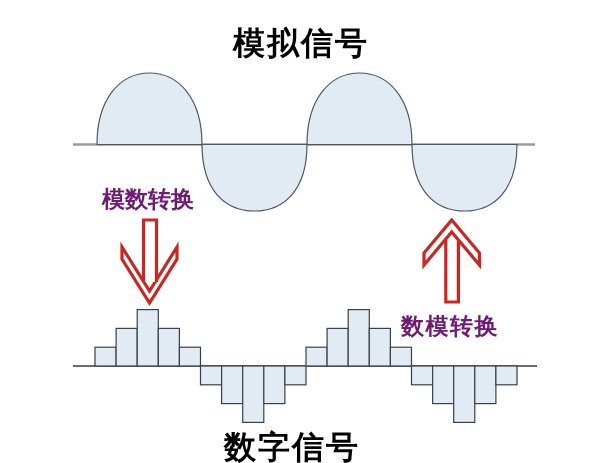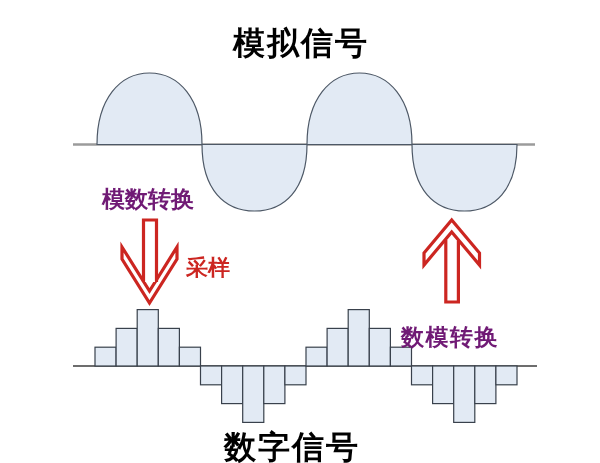--- a/index.html
+++ b/index.html
@@ -10,21 +10,21 @@
   .title{
     position:absolute;left:0;right:0;text-align:center;
     font-size:32px;font-weight:700;color:#000;letter-spacing:2px;white-space:nowrap;
   }
   #analog-title{top:22px;transform:translateX(5px);}
   #digital-title{top:426px;transform:translateX(-4px);}
   .small-label{
     position:absolute;font-size:23px;font-weight:700;color:#701a75;white-space:nowrap;
   }
   #adc-label{left:102px;top:184px;letter-spacing:0px;}
-  #dac-label{left:401px;top:322px;letter-spacing:1.5px;}
+  #dac-label{left:401px;top:311px;letter-spacing:1.5px;}
   #sampling-label{
     position:absolute;left:186px;top:253px;font-size:22px;font-weight:700;white-space:nowrap;
   }
   #signal-canvas{position:absolute;left:0;top:0;width:600px;height:463px;}
 </style>
 </head>
 <body>
 
 <div id="stage">
 
@@ -70,18 +70,17 @@
     </g>
 
     <g>
       <path d="M424,253 L451.7,220 L479.5,253 L479.5,265 L451.7,232 L424,265 Z" fill="#ffffff" stroke-width="3.2" stroke-linejoin="miter" stroke="#cc2621"></path>
       <path d="M445.8,240 L445.8,302 L458.4,302 L458.4,240" fill="#ffffff" stroke-width="3.2" stroke="#cc2621"></path>
     </g>
   </svg>
 
   <div id="adc-label" class="small-label">模数转换</div>
 
-  <div id="sampling-label" style="color: rgb(204, 38, 33);">采样</div>
 
   <div id="dac-label" class="small-label">数模转换</div>
 
   <div id="digital-title" class="title">数字信号</div>
 </div>
 
 </body></html>

